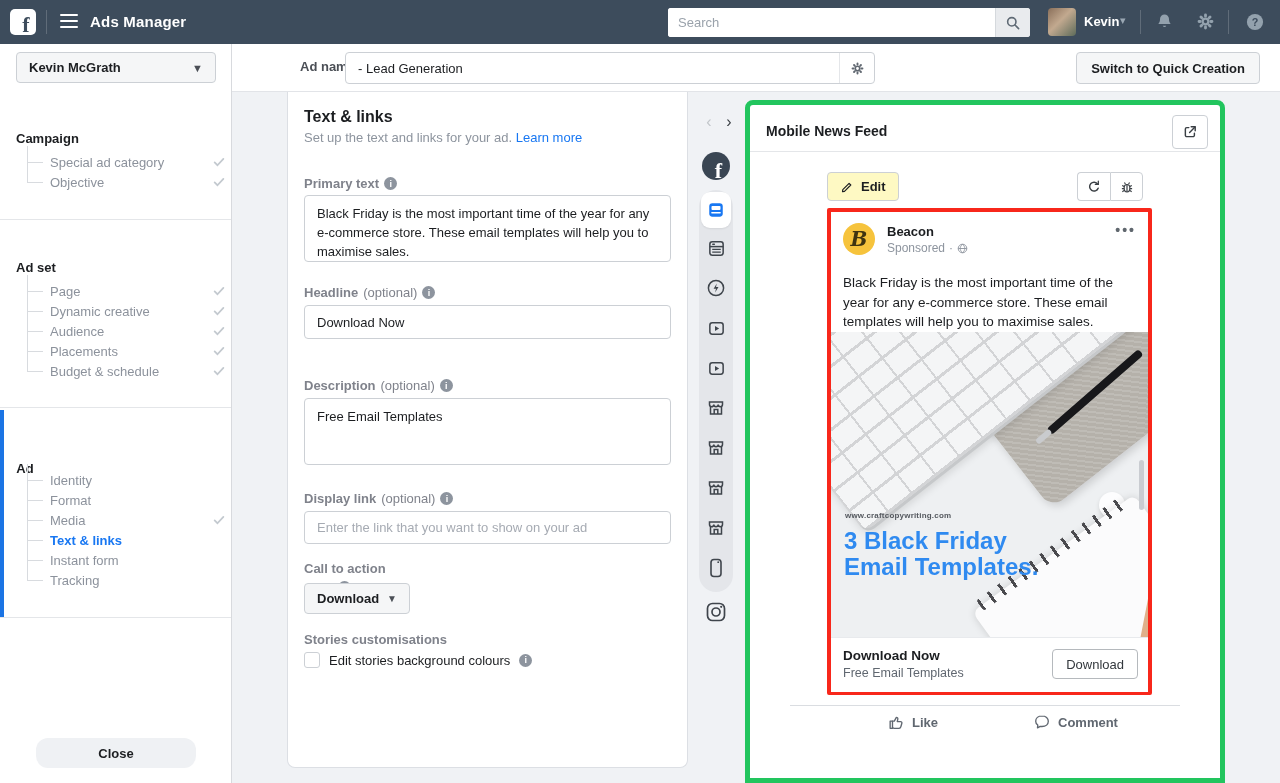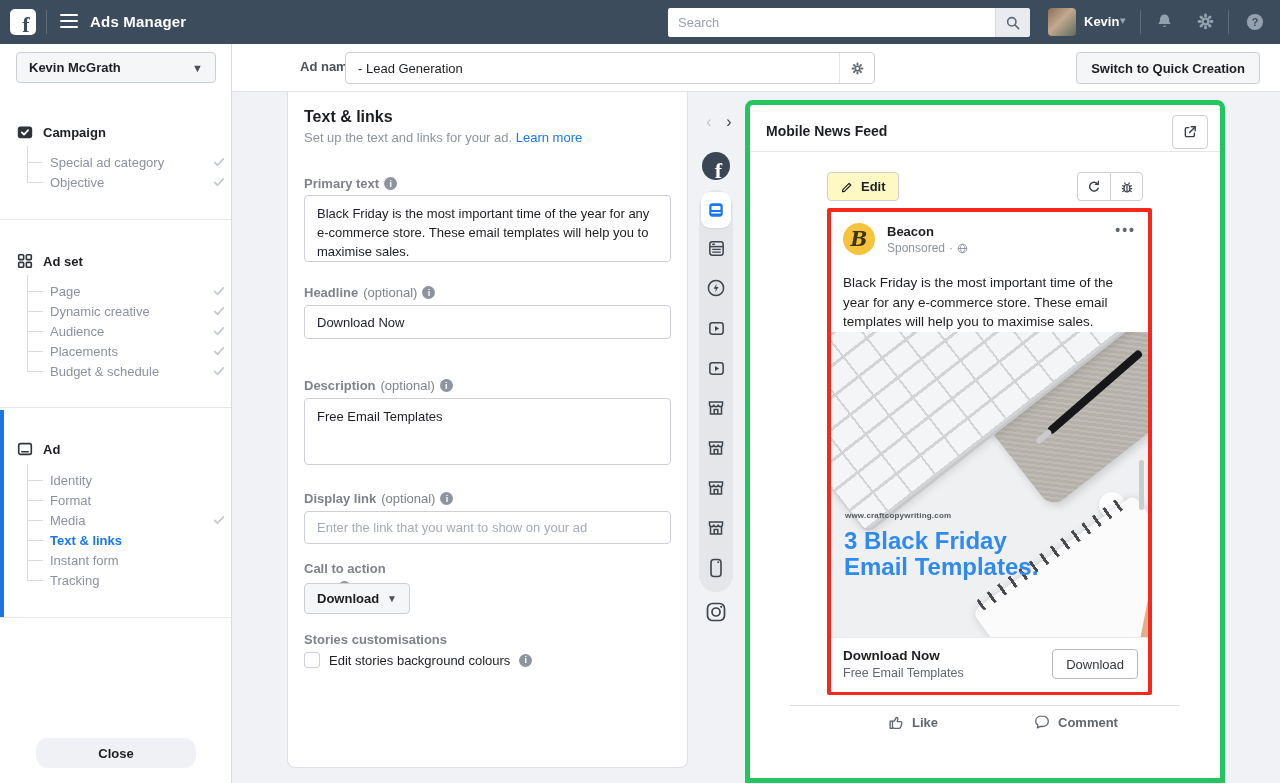--- a/index.html
+++ b/index.html
@@ -36,21 +36,21 @@
   .account-btn .caret{margin-left:auto;color:#4b4f56;font-size:11px;}
   .adname-label{position:absolute;left:268px;top:15px;font-size:13px;font-weight:bold;color:#4b4f56;display:flex;align-items:flex-end;gap:6px;margin-left:32px;}
   .adname-wrap{position:absolute;left:345px;top:8px;width:530px;height:32px;border:1px solid #ccd0d5;border-radius:4px;background:#fff;box-sizing:border-box;display:flex;align-items:center;}
   .adname-wrap input{flex:1;border:none;outline:none;font-size:13px;font-family:inherit;color:#1c1e21;padding:0 12px;}
   .adname-gear{width:34px;height:100%;border-left:1px solid #e4e6e9;display:flex;align-items:center;justify-content:center;color:#606770;cursor:pointer;}
   .switch-btn{position:absolute;right:20px;top:8px;height:32px;padding:0 14px;background:#f5f6f7;border:1px solid #ccd0d5;border-radius:4px;font-size:13px;font-weight:bold;color:#1c1e21;display:flex;align-items:center;cursor:pointer;}
 
   
   .sidebar{position:absolute;left:0;top:44px;width:232px;height:739px;background:#fff;border-right:1px solid #d8dade;box-sizing:border-box;}
   .side-div{position:absolute;left:0;right:0;height:1px;background:#e4e6e9;}
-  .sec-head{position:absolute;left:16px;display:flex;align-items:center;gap:9px;font-size:13px;font-weight:bold;color:#1c1e21;height:20px;}
+  .sec-head{position:absolute;left:16px;display:flex;align-items:center;gap:9px;font-size:13px;font-weight:bold;color:#1c1e21;height:20px;flex-direction:column;}
   .tree{position:absolute;left:27px;margin:0;padding:0;list-style:none;}
   .tree::before{content:'';position:absolute;left:0;top:-6px;bottom:10px;width:1px;background:#d8dbdf;}
   .tree li{position:relative;height:20px;display:flex;align-items:center;padding-left:23px;width:178px;cursor:pointer;}
   .tree li::before{content:'';position:absolute;left:0;top:50%;width:16px;height:1px;background:#d8dbdf;}
   .tree li span.lbl{font-size:13px;color:#8c929c;}
   .tree li.active span.lbl{color:#1877f2;font-weight:bold;}
   .tree li .chk{margin-left:auto;margin-right:2px;}
   .blue-bar{position:absolute;left:0;top:366px;width:4px;height:207px;background:#1b74e4;}
   .close-btn{position:absolute;left:36px;top:694px;width:160px;height:30px;background:#eff1f4;border:none;border-radius:12px;font-size:13px;font-weight:bold;color:#1c1e21;font-family:inherit;cursor:pointer;}
 
@@ -256,21 +256,21 @@
     <li>
         <span class="lbl">Budget &amp; schedule</span>
         <svg class="chk" width="14" height="14" viewBox="0 0 16 16" fill="none" stroke="#c3c9cf" stroke-width="2" stroke-linecap="round">
           <path d="M3 8.5l3.2 3.2L13 4.5"></path>
         </svg>
       </li>
   </ul>
   <div class="side-div" style="top:363px;"></div>
 
   <div class="blue-bar"></div>
-  <div class="sec-head" style="top:395px;text-align:right;">
+  <div class="sec-head" style="top:408px;text-align:right;">
     <svg width="18" height="18" viewBox="0 0 20 20" fill="none" stroke="#2f343c" stroke-width="1.8">
         <rect x="3" y="4" width="14" height="12" rx="2"></rect>
         <path d="M6.5 13h7" stroke-linecap="round"></path>
       </svg>
     <span>Ad</span>
   </div>
   <ul class="tree" style="top:426px;">
     <li>
         <span class="lbl">Identity</span>
       </li>

